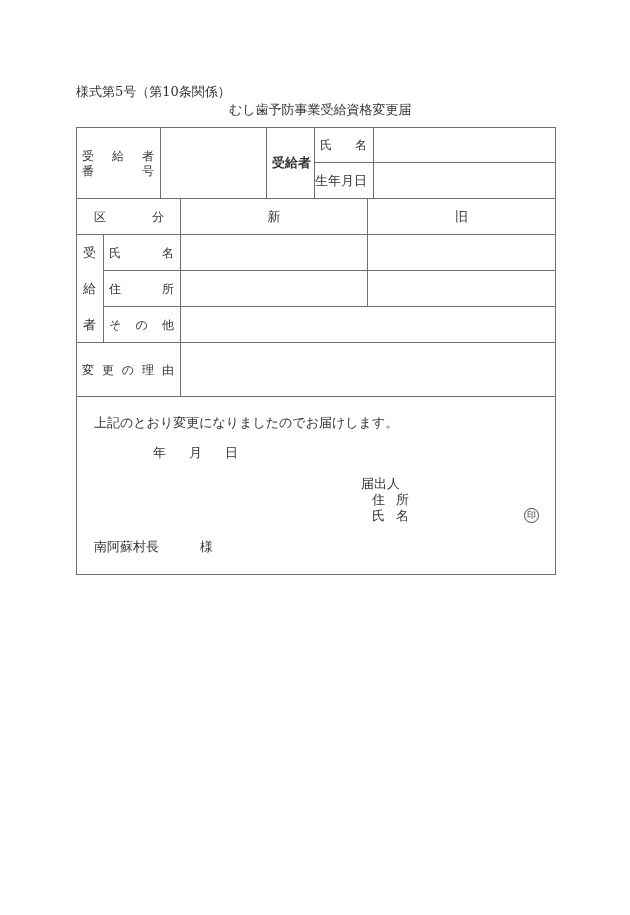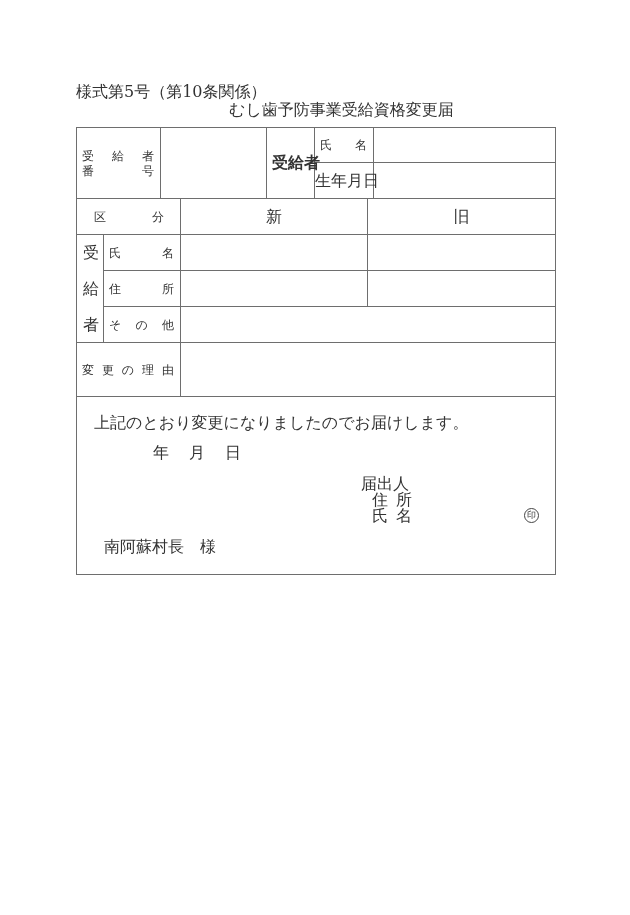--- a/index.html
+++ b/index.html
@@ -4,21 +4,21 @@
 <style>
   html, body { margin:0; padding:0; }
   body {
     width:630px; height:915px; background:#ffffff; position:relative; overflow:hidden;
     font-family: "DejaVu Serif", "Liberation Serif", serif; color:#333;
     font-size:12px;
   }
   .abs { position:absolute; }
   .hl { position:absolute; height:1px; background:#6e6e6e; }
   .vl { position:absolute; width:1px; background:#6e6e6e; }
-  .txt { position:absolute; white-space:nowrap; line-height:14px; font-size:16px; }
+  .txt { position:absolute; white-space:nowrap; line-height:14px; font-size:13px; }
   .spread { display:flex; justify-content:space-between; position:absolute; line-height:14px; font-size:12px; }
   .center { text-align:center; }
   .seal {
     position:absolute; width:13px; height:13px; border:1px solid #444; border-radius:50%;
     font-size:9px; line-height:13px; text-align:center;
   }
 </style>
 </head>
 <body>
 
@@ -111,14 +111,14 @@
 <div class="txt" style="left:189px;top:446px;">月</div>
 <div class="txt" style="left:225px;top:446px;">日</div>
 
 <div class="txt" style="left:361px;top:477px;">届出人</div>
 <div class="txt" style="left:372px;top:493px;">住</div>
 <div class="txt" style="left:396px;top:493px;">所</div>
 <div class="txt" style="left:372px;top:509px;">氏</div>
 <div class="txt" style="left:396px;top:509px;">名</div>
 <div class="seal" style="left:524px;top:508px;">印</div>
 
-<div class="txt" style="left:104px;top:540px;font-family:Liberation Serif, serif;">南阿蘇村長</div>
+<div class="txt" style="left:94px;top:540px;font-family:Liberation Serif, serif;">南阿蘇村長</div>
 <div class="txt" style="left:200px;top:540px;">様</div>
 
 </body></html>

